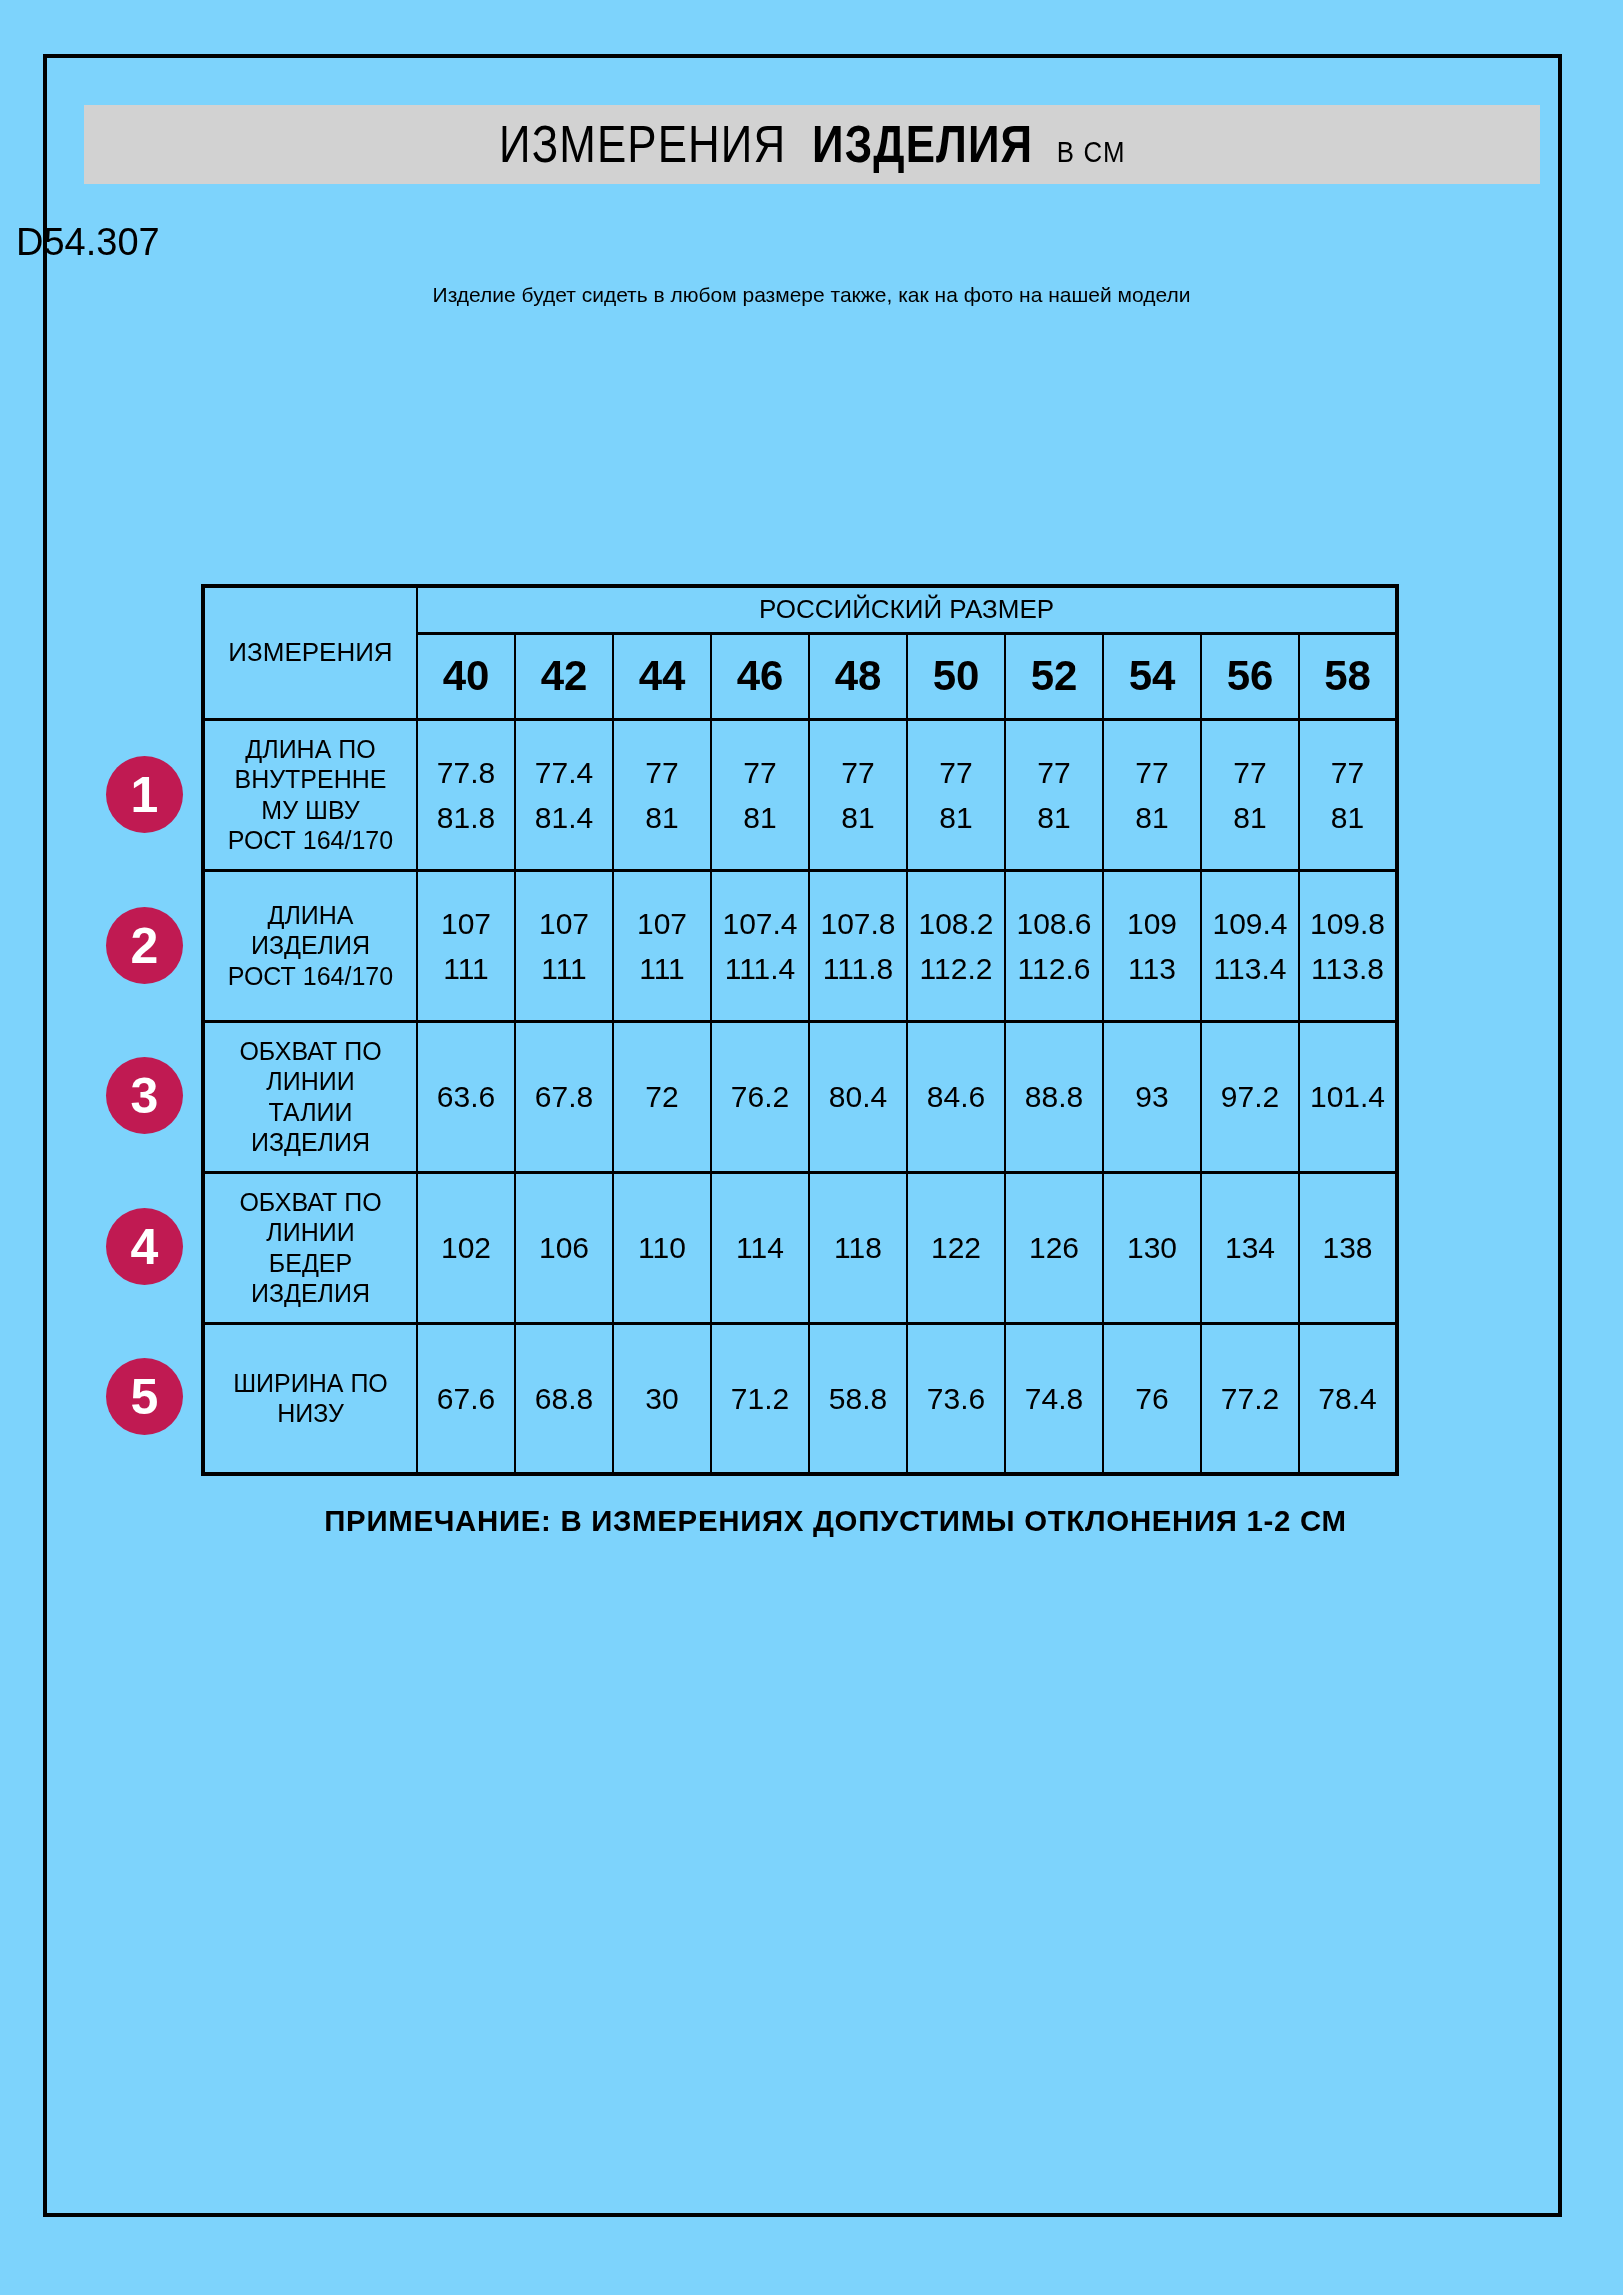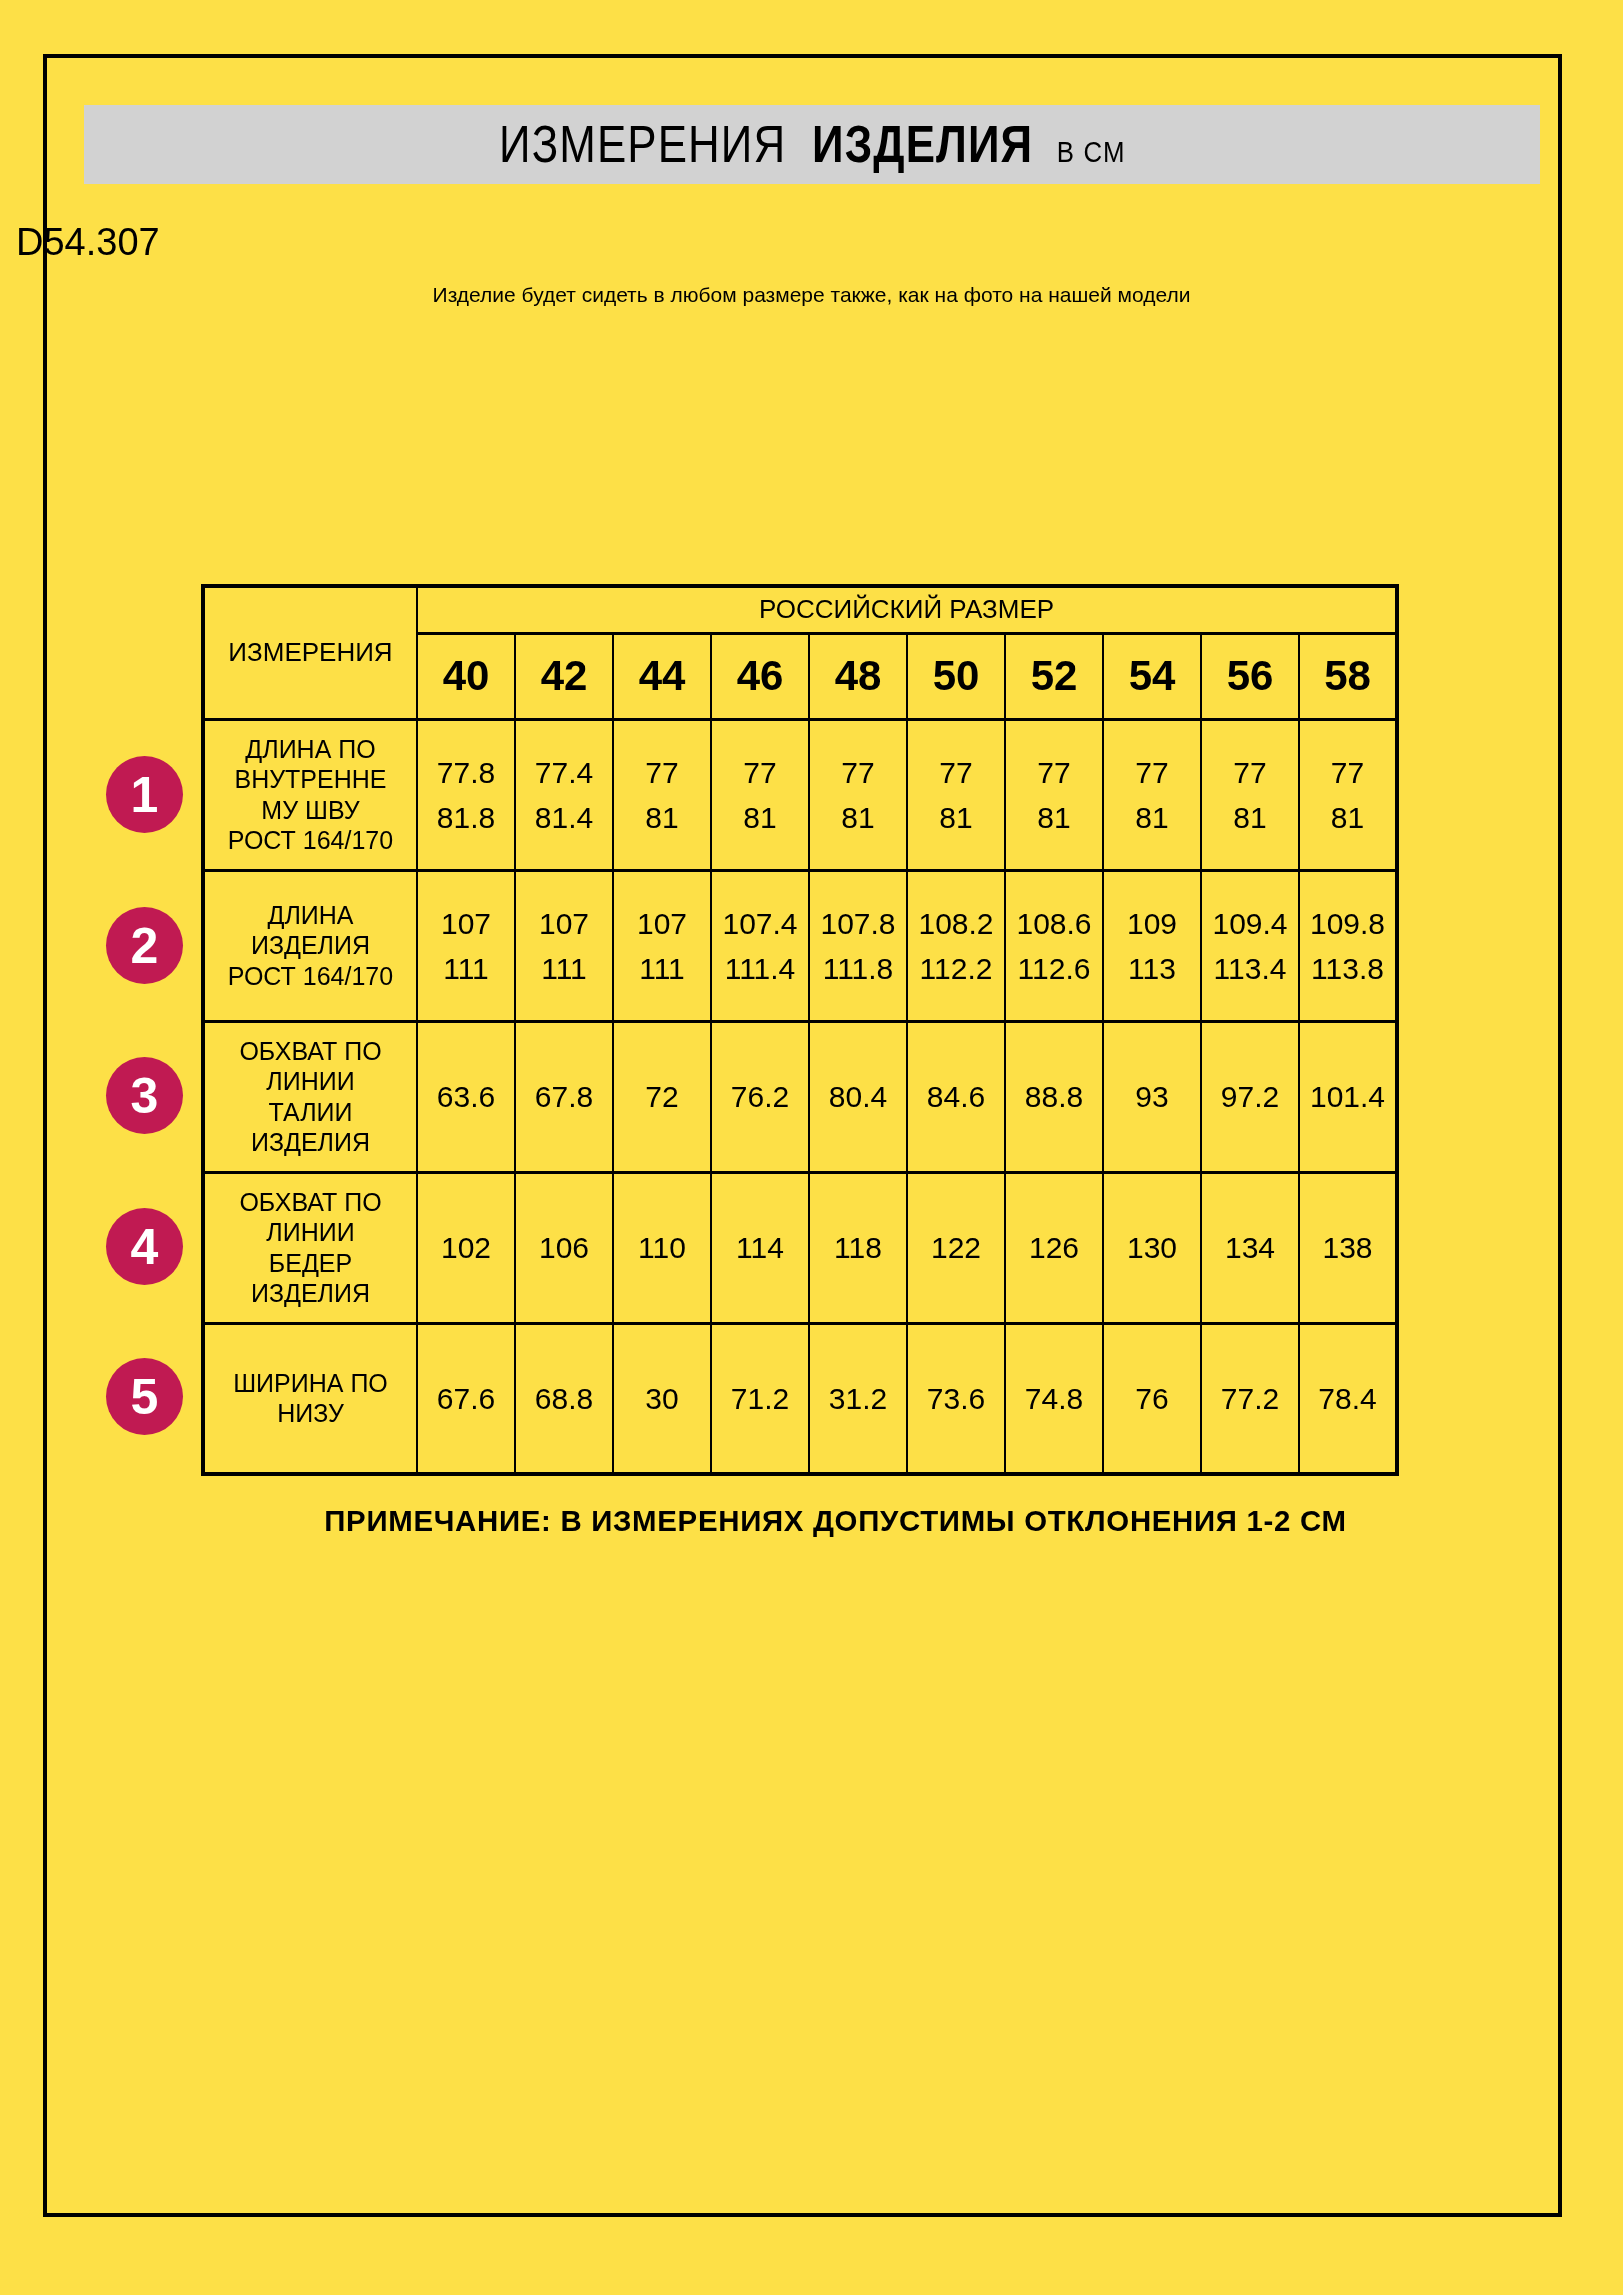--- a/index.html
+++ b/index.html
@@ -1,20 +1,20 @@
 <!DOCTYPE html>
 <html style="--badge-color: #c01a52;font-size:10.5px"><head>
 <meta charset="utf-8">
 <style>
   html,body{margin:0;padding:0;background:#fff;}
   .page{
     position:relative;
     width:1623px;height:2295px;
     margin:0 auto;
-    background:#fde047;
+    background:#7dd3fc;
     font-family:"Liberation Sans", sans-serif;
     color:#000;
   }
   .page-border{
     position:absolute;
     left:43px;top:54px;
     width:1519px;height:2163px;
     border:4.6px solid #000;
     box-sizing:border-box;
   }
@@ -220,21 +220,21 @@
             <td class="value-cell">134</td>
             <td class="value-cell">138</td>
           </tr>
           <tr>
             <th class="label-cell">ШИРИНА ПО
 НИЗУ</th>
             <td class="value-cell">67.6</td>
             <td class="value-cell">68.8</td>
             <td class="value-cell">30</td>
             <td class="value-cell">71.2</td>
-            <td class="value-cell">31.2</td>
+            <td class="value-cell">58.8</td>
             <td class="value-cell">73.6</td>
             <td class="value-cell">74.8</td>
             <td class="value-cell">76</td>
             <td class="value-cell">77.2</td>
             <td class="value-cell">78.4</td>
           </tr>
         </tbody>
     </table>
   </div>
 

